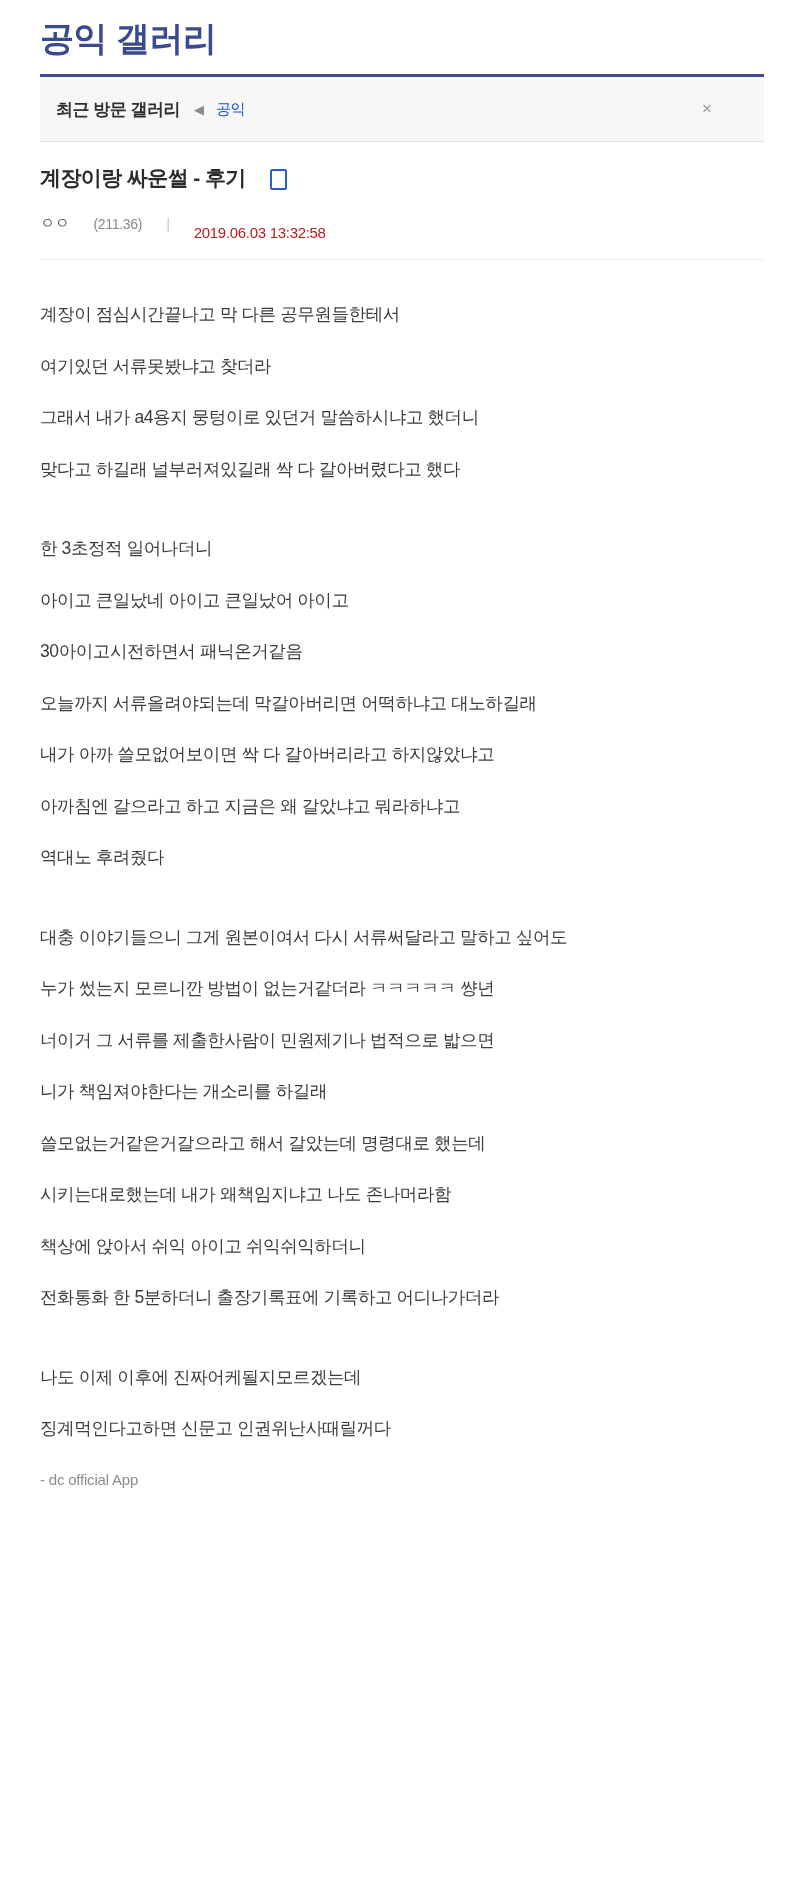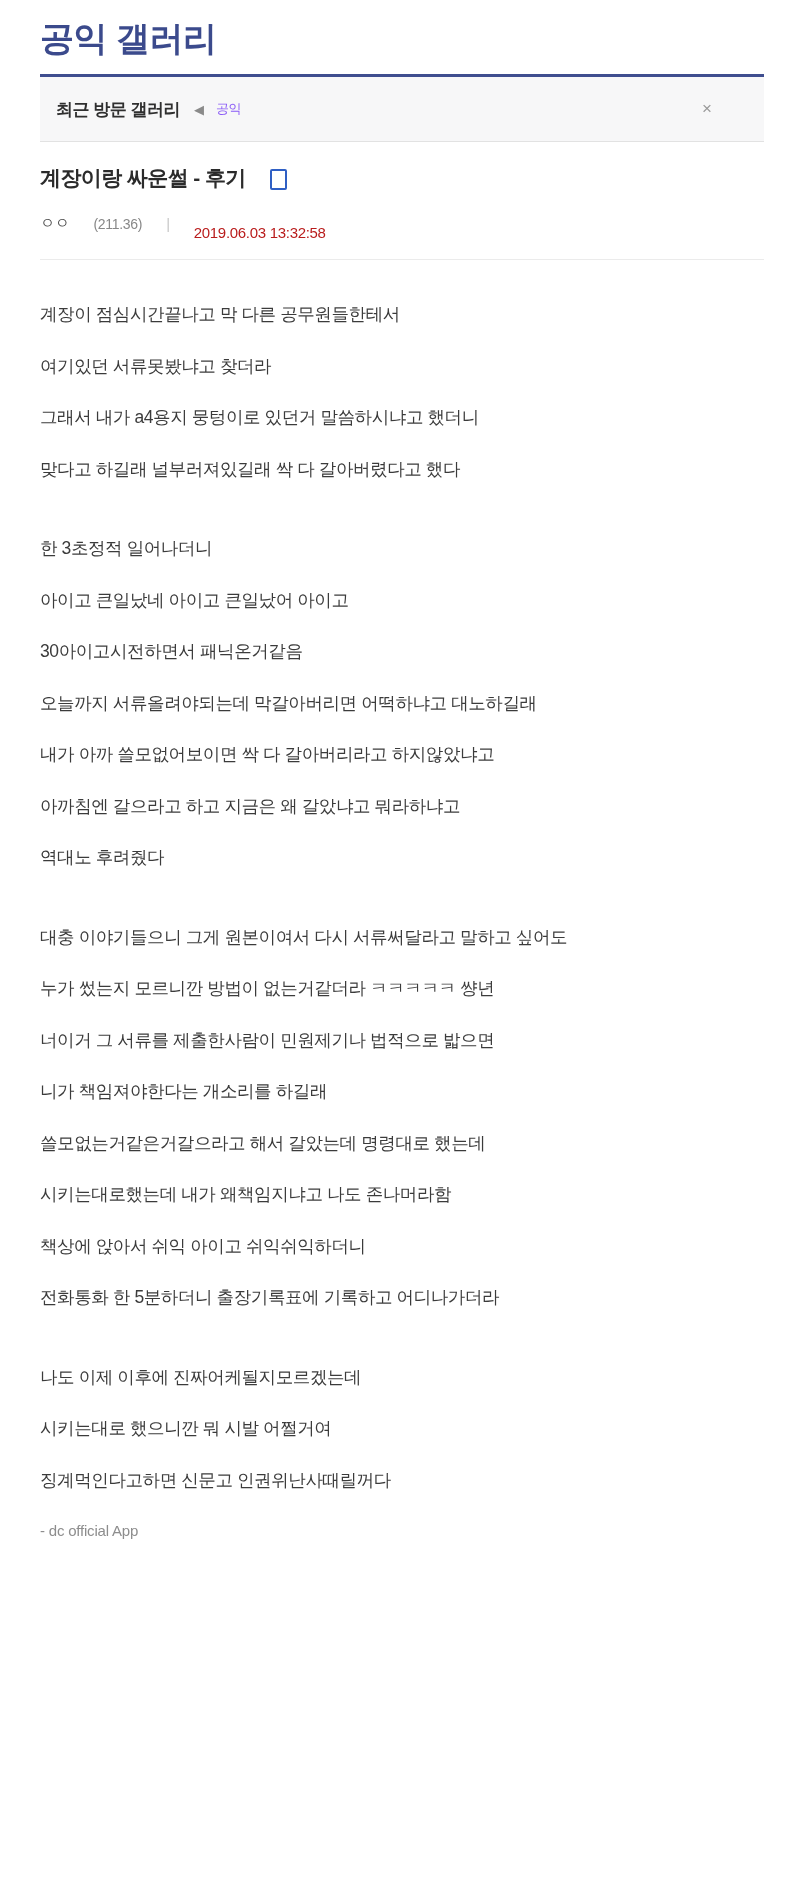--- a/index.html
+++ b/index.html
@@ -44,22 +44,22 @@
     font-weight: bold;
     color: #2f2f2f;
     letter-spacing: -0.5px;
   }
   .gallery-bar .arrow {
     color: #8a8a8a;
     font-size: 13px;
     margin: 0 12px 0 14px;
   }
   .gallery-bar .current {
-    font-size: 13px;
-    color: #8b5cf6;
+    font-size: 15px;
+    color: #1d4ed8;
     letter-spacing: -0.5px;
   }
   .gallery-bar .close {
     margin-left: auto;
     color: #9a9a9a;
     font-size: 17px;
     padding-right: 36px;
   }
   .post-head {
     padding-top: 22px;
@@ -175,18 +175,17 @@
     <p>대충 이야기들으니 그게 원본이여서 다시 서류써달라고 말하고 싶어도</p>
     <p>누가 썼는지 모르니깐 방법이 없는거같더라 ㅋㅋㅋㅋㅋ 썅년</p>
     <p>너이거 그 서류를 제출한사람이 민원제기나 법적으로 밟으면</p>
     <p>니가 책임져야한다는 개소리를 하길래</p>
     <p>쓸모없는거같은거갈으라고 해서 갈았는데 명령대로 했는데</p>
     <p>시키는대로했는데 내가 왜책임지냐고 나도 존나머라함</p>
     <p>책상에 앉아서 쉬익 아이고 쉬익쉬익하더니</p>
     <p>전화통화 한 5분하더니 출장기록표에 기록하고 어디나가더라</p>
     <p class="blank"></p>
     <p>나도 이제 이후에 진짜어케될지모르겠는데</p>
-    <p>시키는대로 했으니깐 뭐 시발 어쩔거여</p>
     <p>징계먹인다고하면 신문고 인권위난사때릴꺼다</p>
     <div class="sign">- dc official App</div>
   </div>
 
 </div>
 
 </body></html>

